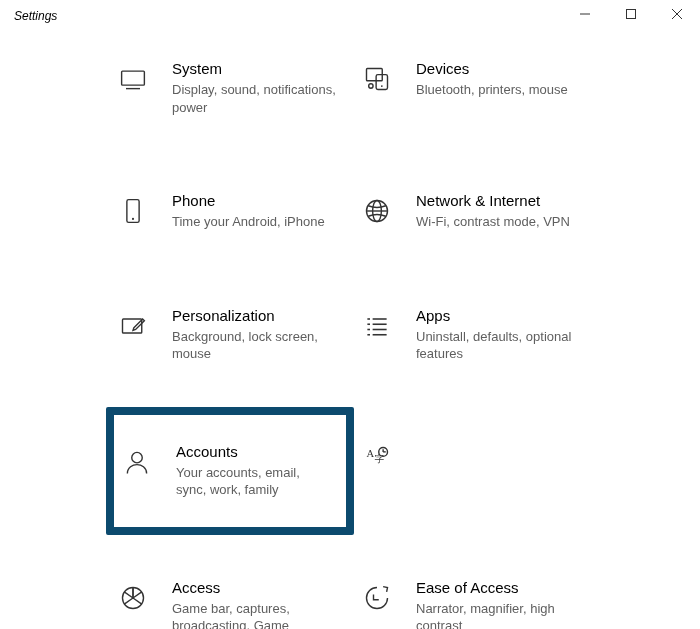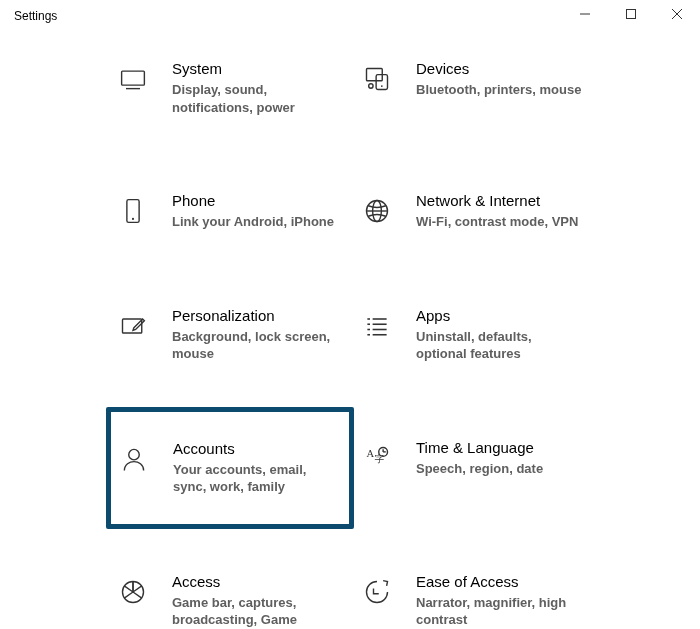--- a/index.html
+++ b/index.html
@@ -10,20 +10,21 @@
       overflow: hidden;
     }
     .titlebar {
       display: flex; justify-content: space-between; align-items: flex-start;
       height: 36px;
     }
     .app-title {
       font-size: 12px; font-weight: 400;
       padding: 9px 0 0 14px;
       color: #000;
+      font-style: italic;
     }
     .win-controls { display: flex; }
     .win-btn {
       width: 46px; height: 28px;
       display: flex; align-items: center; justify-content: center;
       font-size: 10px; color: #555;
       font-family: "Segoe MDL2 Assets", sans-serif;
     }
     .content {
       padding: 20px 0 0 0;
@@ -47,25 +48,25 @@
       display: flex; align-items: center; justify-content: center;
       margin-top: 2px;
     }
     .tile-icon svg { width: 28px; height: 28px; stroke: #333; }
     .tile-text { flex: 1; padding-right: 10px; }
     .tile-title {
       font-size: 15px; font-weight: 400; color: #000;
       margin-bottom: 4px;
     }
     .tile-sub {
-      font-size: 13px; font-weight: 700; color: #5f5f5f;
+      font-size: 13px; font-weight: 400; color: #5f5f5f;
       line-height: 1.35;
     }
     .highlight {
-      border: 5px solid #0c4a6e;
+      border: 8px solid #0c4a6e;
       border-radius: 2px;
       padding: 28px 6px 28px 6px;
       margin: -28px 0 -28px -4px;
     }
   </style>
 </head>
 <body>
 
 <div class="titlebar">
   <div class="app-title">Settings</div>
@@ -122,21 +123,21 @@
 
     <div class="tile">
       <div class="tile-icon">
         <svg viewBox="0 0 32 32" fill="none" stroke-width="1.6">
           <rect x="9" y="3" width="14" height="26" rx="2"></rect>
           <circle cx="16" cy="25" r="1.2" fill="#333" stroke="none"></circle>
         </svg>
       </div>
       <div class="tile-text">
         <div class="tile-title">Phone</div>
-        <div class="tile-sub">Link your Android, iPhone</div>
+        <div class="tile-sub">Time your Android, iPhone</div>
       </div>
     </div>
 
     <div class="tile">
       <div class="tile-icon">
         <svg viewBox="0 0 32 32" fill="none" stroke-width="1.6">
           <circle cx="16" cy="16" r="12"></circle>
           <ellipse cx="16" cy="16" rx="5" ry="12"></ellipse>
           <line x1="4" y1="16" x2="28" y2="16"></line>
           <path d="M6 10 Q16 14 26 10"></path>
@@ -197,24 +198,20 @@
     <div class="tile">
       <div class="tile-icon">
         <svg viewBox="0 0 32 32" fill="none" stroke-width="1.6">
           <text x="4" y="15" font-size="12" fill="#333" stroke="none" font-family="Segoe UI">A</text>
           <text x="13" y="20" font-size="11" fill="#333" stroke="none" font-family="Segoe UI">字</text>
           <circle cx="23" cy="9" r="5"></circle>
           <line x1="23" y1="9" x2="23" y2="6"></line>
           <line x1="23" y1="9" x2="26" y2="9"></line>
         </svg>
       </div>
-      <div class="tile-text">
-        <div class="tile-title">Time &amp; Language</div>
-        <div class="tile-sub">Speech, region, date</div>
-      </div>
     </div>
 
     <div class="tile">
       <div class="tile-icon">
         <svg viewBox="0 0 32 32" fill="none" stroke-width="1.6">
           <circle cx="16" cy="16" r="12"></circle>
           <path d="M16 4 L16 16 L6 23"></path>
           <path d="M16 4 L16 16 L26 23"></path>
           <path d="M6 9 L16 16 L26 9"></path>
         </svg>

